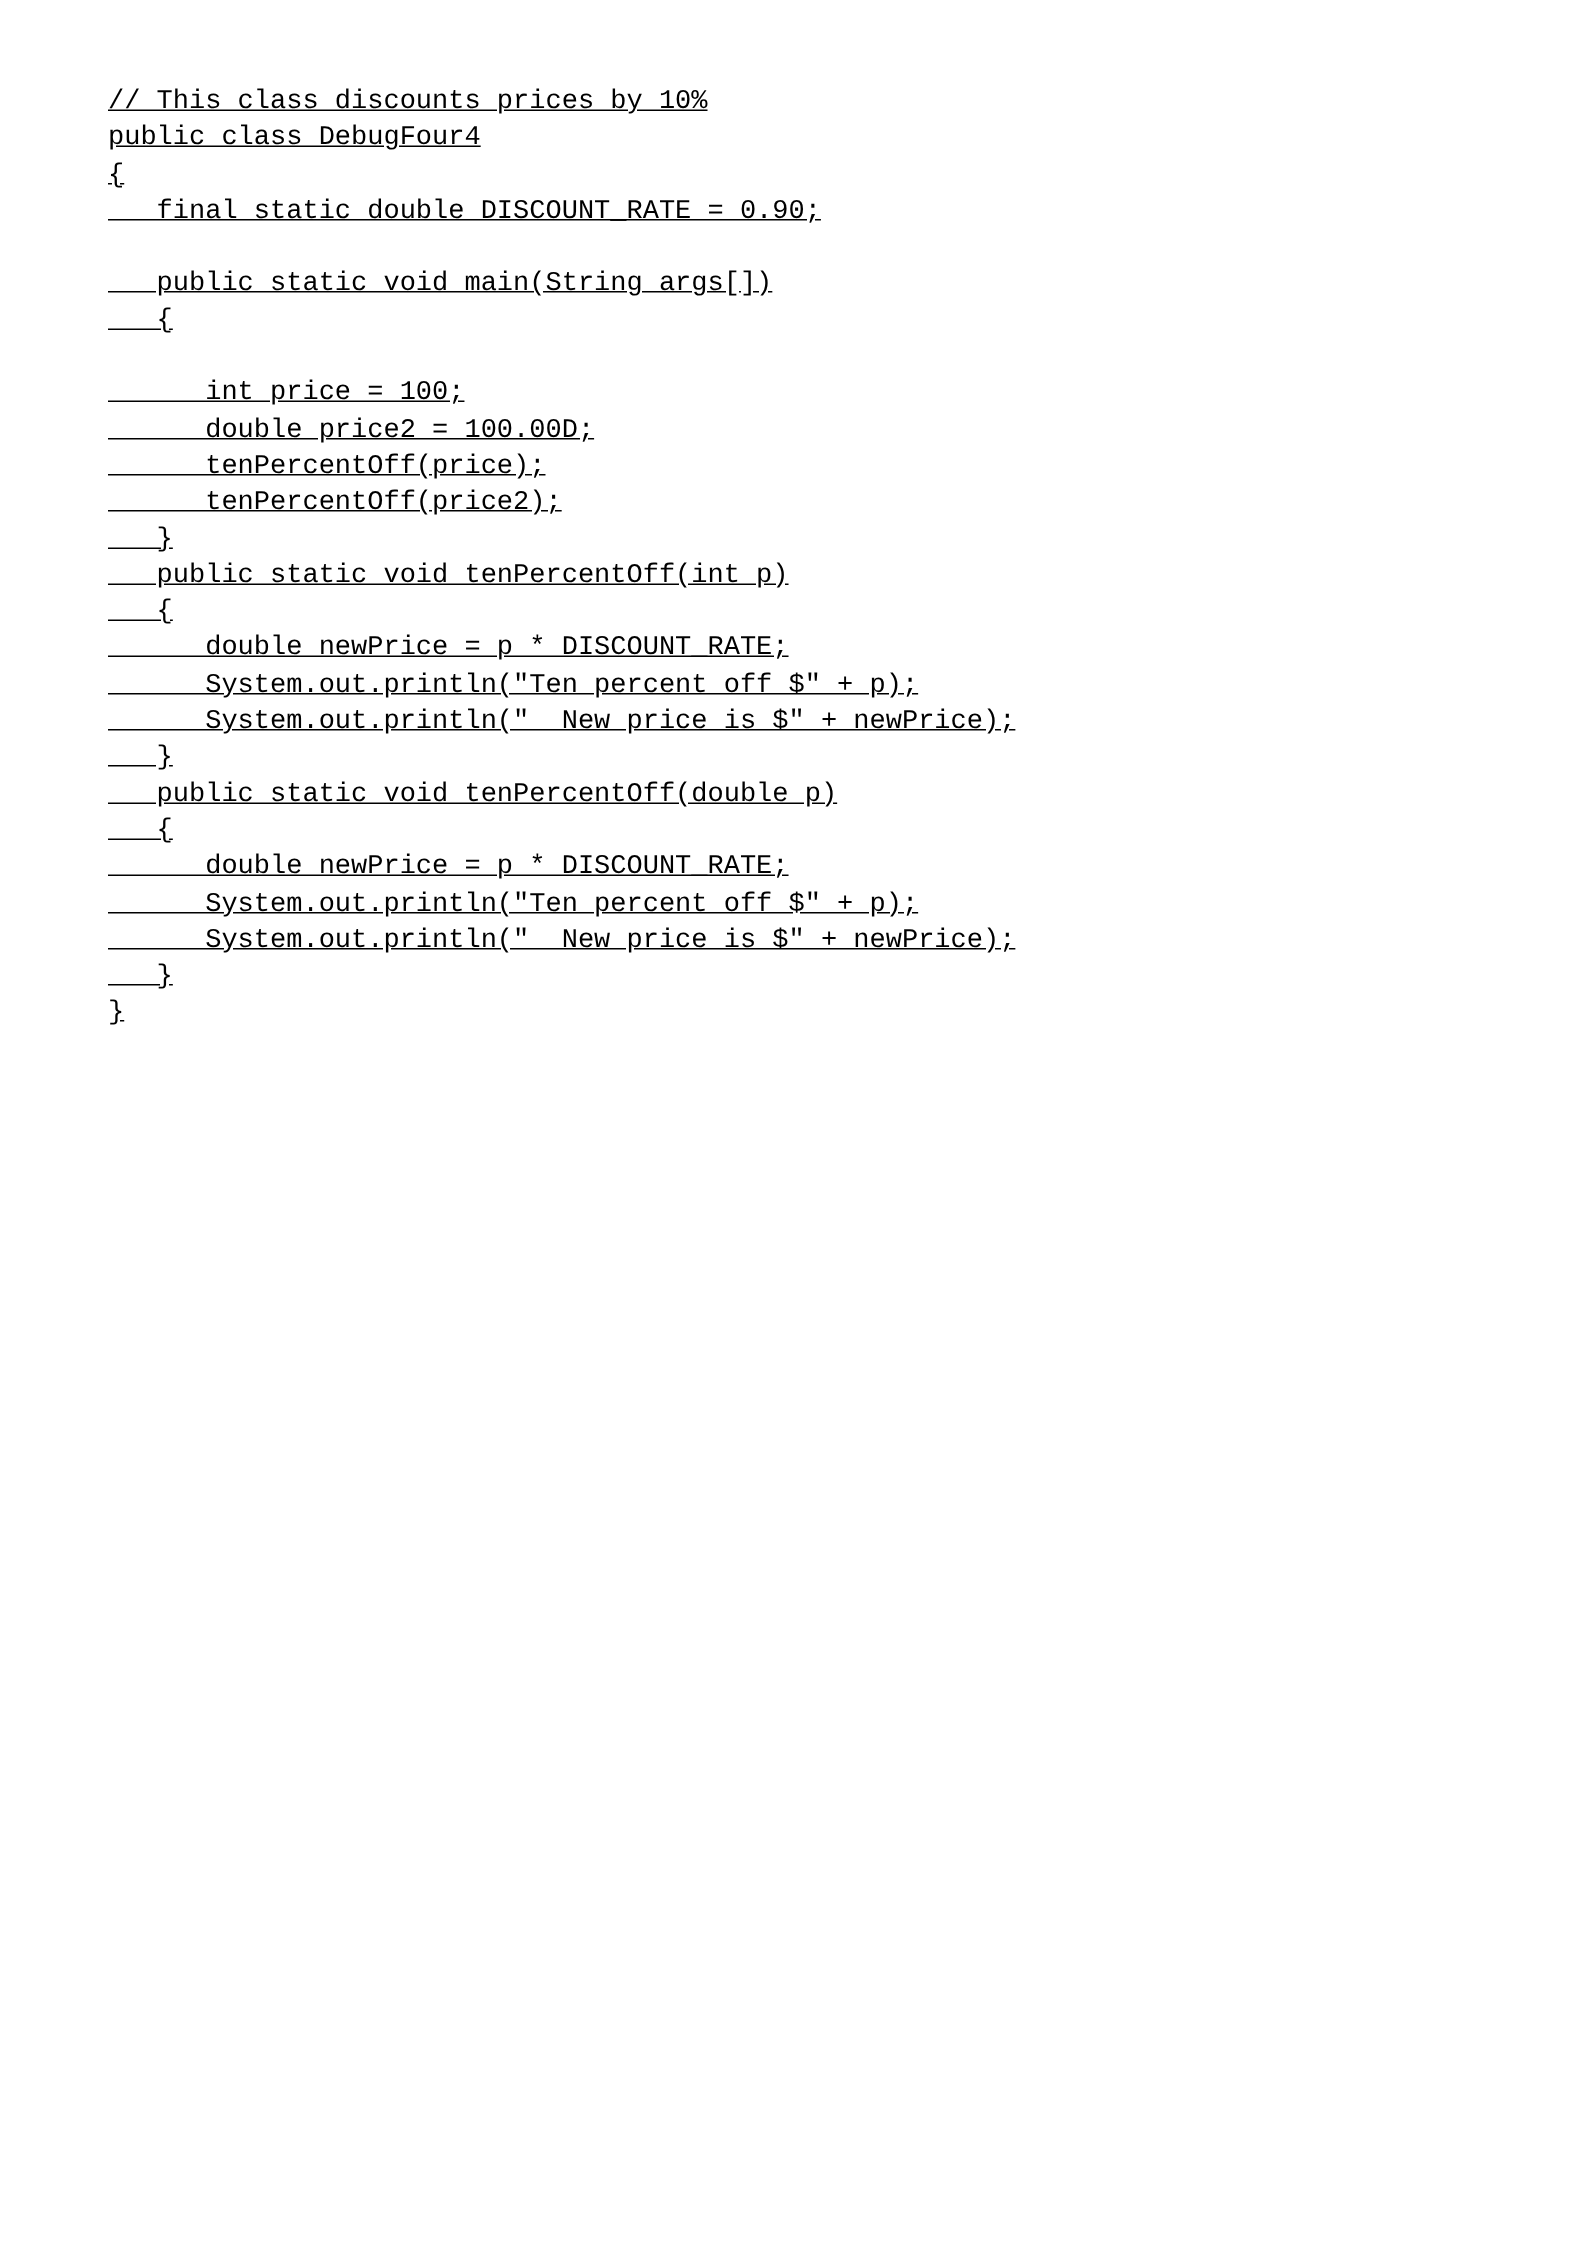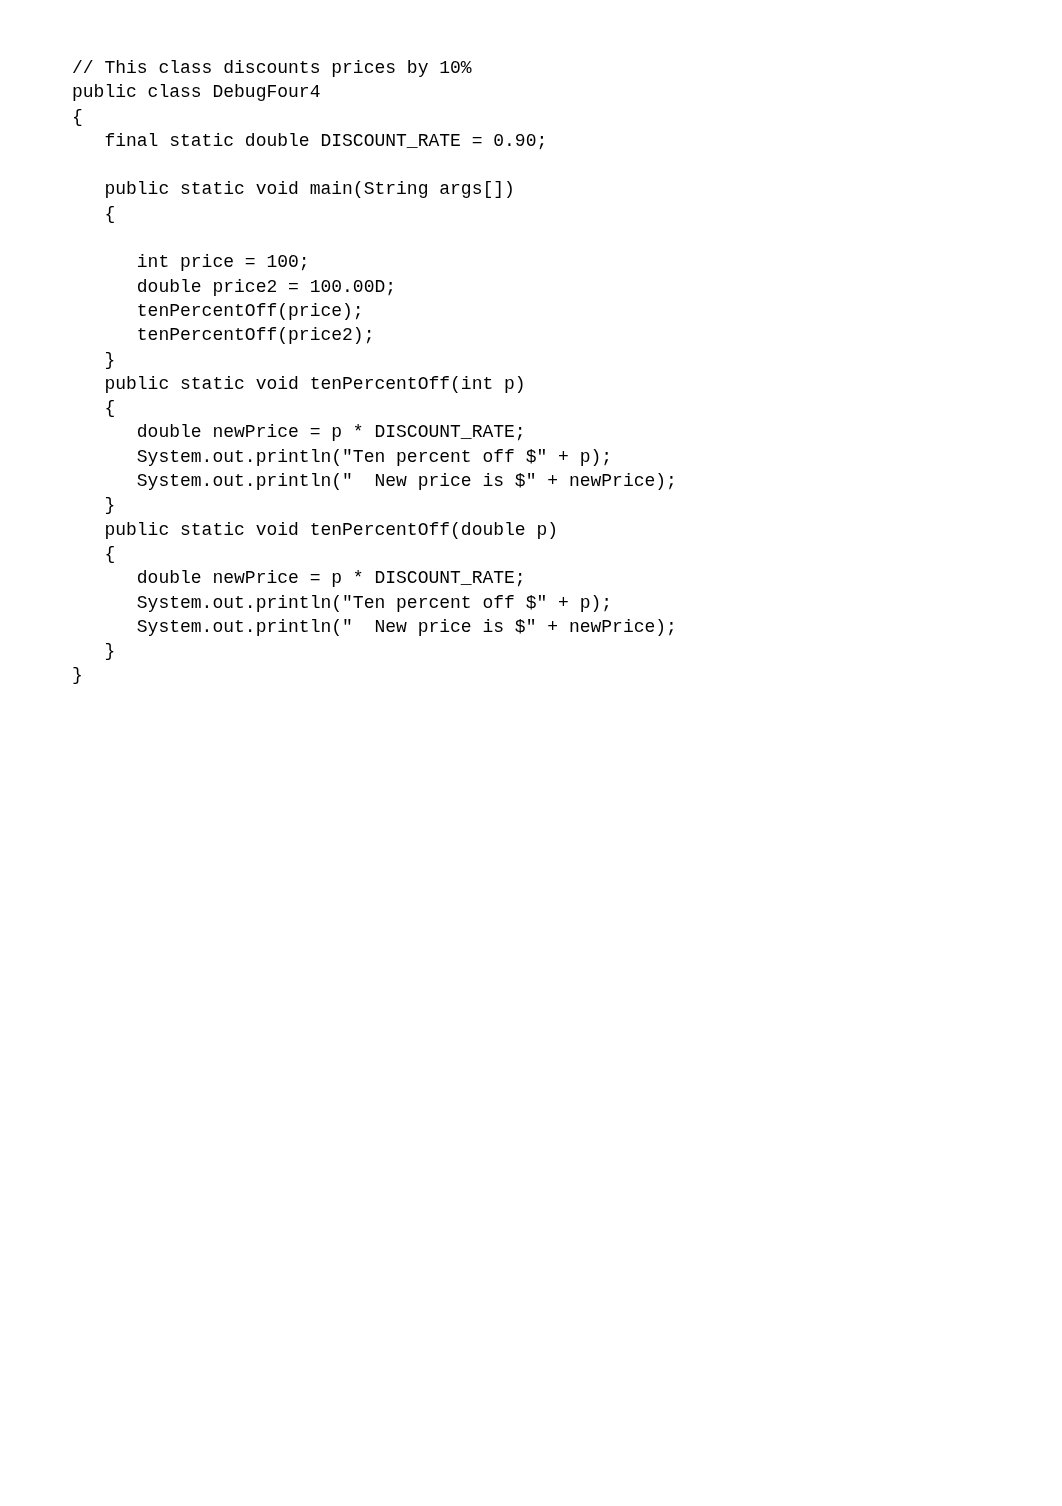--- a/index.html
+++ b/index.html
@@ -10,20 +10,21 @@
       height: 1506px;
       font-family: "Courier New", Courier, monospace;
       font-size: 18px;
       line-height: 1.35;
       color: #000000;
       box-sizing: border-box;
     }
     .page {
       padding: 56px 0 0 72px;
       white-space: pre;
+      text-decoration: underline;
     }
   </style>
 </head>
 <body>
 
 <div class="page">// This class discounts prices by 10%
 public class DebugFour4
 {
    final static double DISCOUNT_RATE = 0.90;
 

